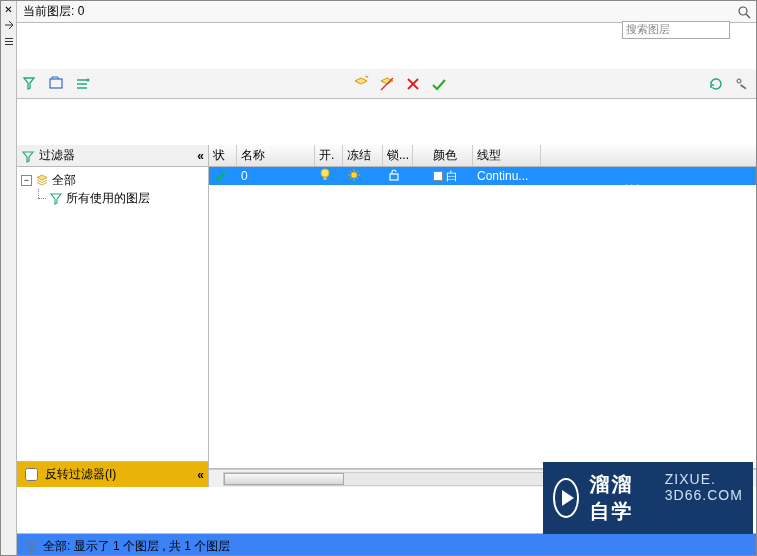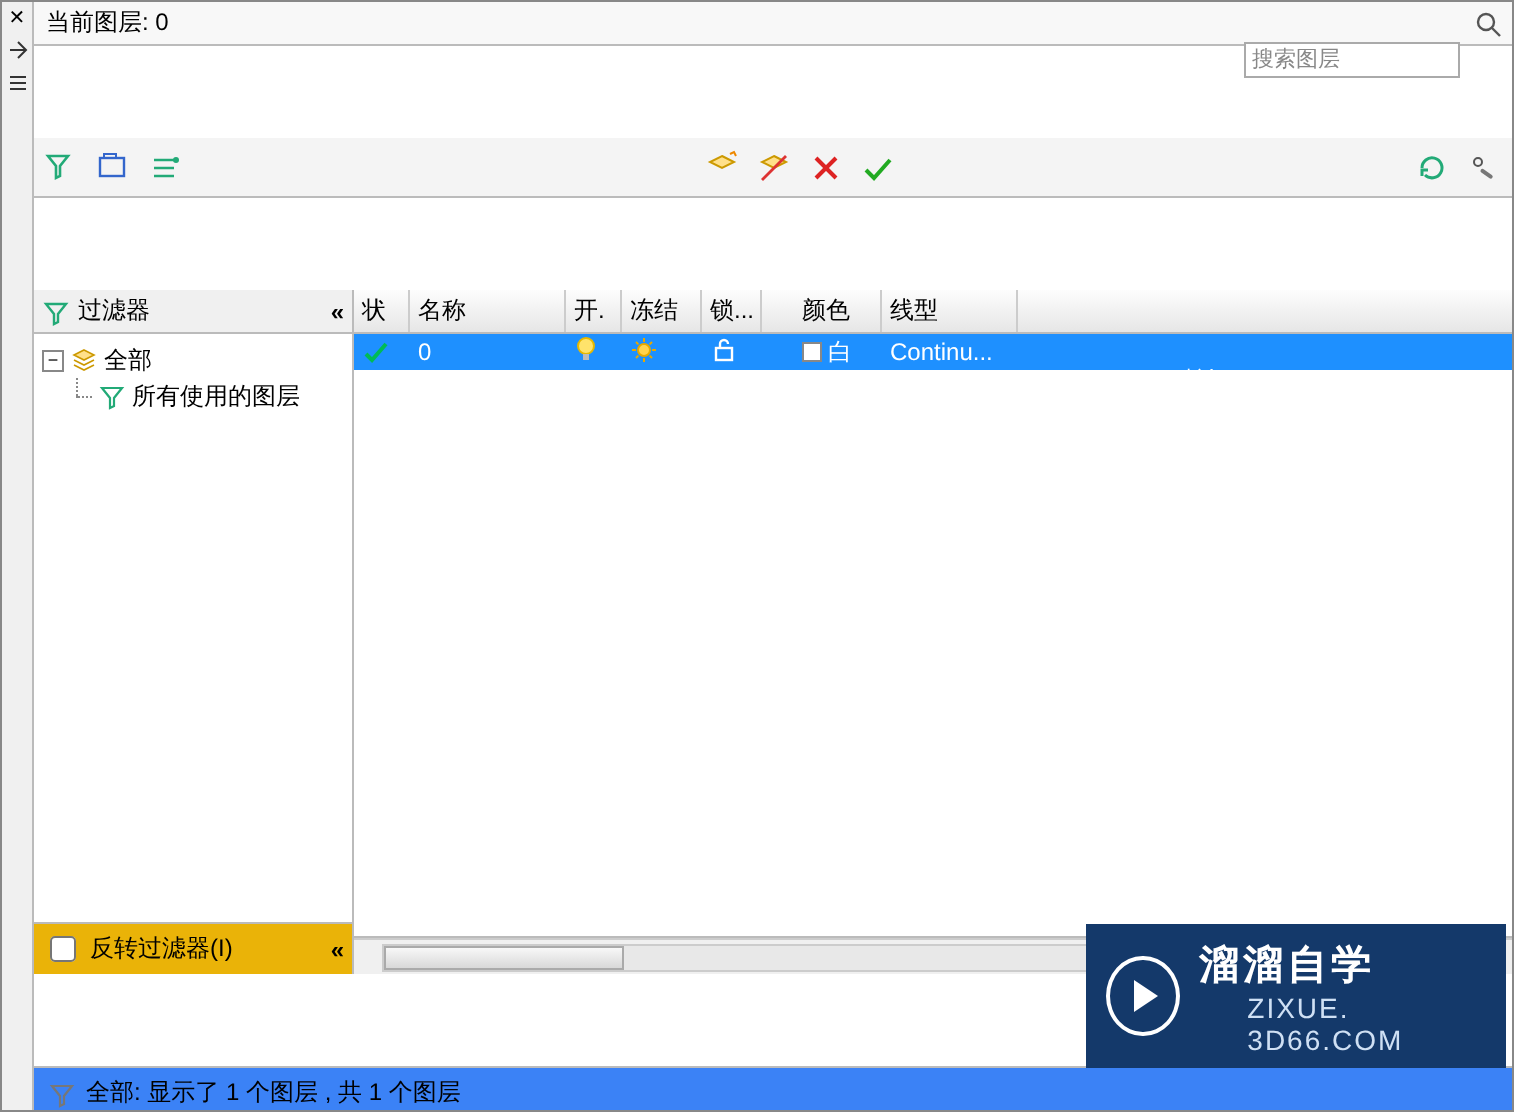--- a/index.html
+++ b/index.html
@@ -104,21 +104,21 @@
   }
   .tb-icon svg { display: block; }
   .tb-spacer { flex: 1; }
   .tb-group { display: flex; gap: 6px; align-items: center; }
   .content {
     flex: 1;
     display: flex;
     min-height: 0;
   }
   .filter-panel {
-    width: 160px;
+    width: 192px;
     border-right: 1px solid #bbb;
     display: flex;
     flex-direction: column;
     background: #fff;
   }
   .panel-header {
     height: 22px;
     border-bottom: 1px solid #bbb;
     background: #f0f0f0;
     display: flex;
@@ -305,21 +305,21 @@
     border-radius: 50%;
     display: flex; align-items: center; justify-content: center;
   }
   .watermark .play::before {
     content: '';
     border-left: 12px solid #fff;
     border-top: 8px solid transparent;
     border-bottom: 8px solid transparent;
     margin-left: 3px;
   }
-  .watermark .wm-text { display: flex; flex-direction: column; }
+  .watermark .wm-text { display: flex; flex-direction: row; }
   .watermark .wm-main { font-size: 20px; font-weight: bold; letter-spacing: 2px; }
   .watermark .wm-sub { font-size: 14px; color: #cfe0f4; letter-spacing: 1px; margin-left: 24px; }
   .icon-filter svg, .icon-layer svg { display: block; }
 </style>
 </head>
 <body>
 
 <div class="outer">
   <div class="left-strip">
     <div class="strip-icon">✕</div>

